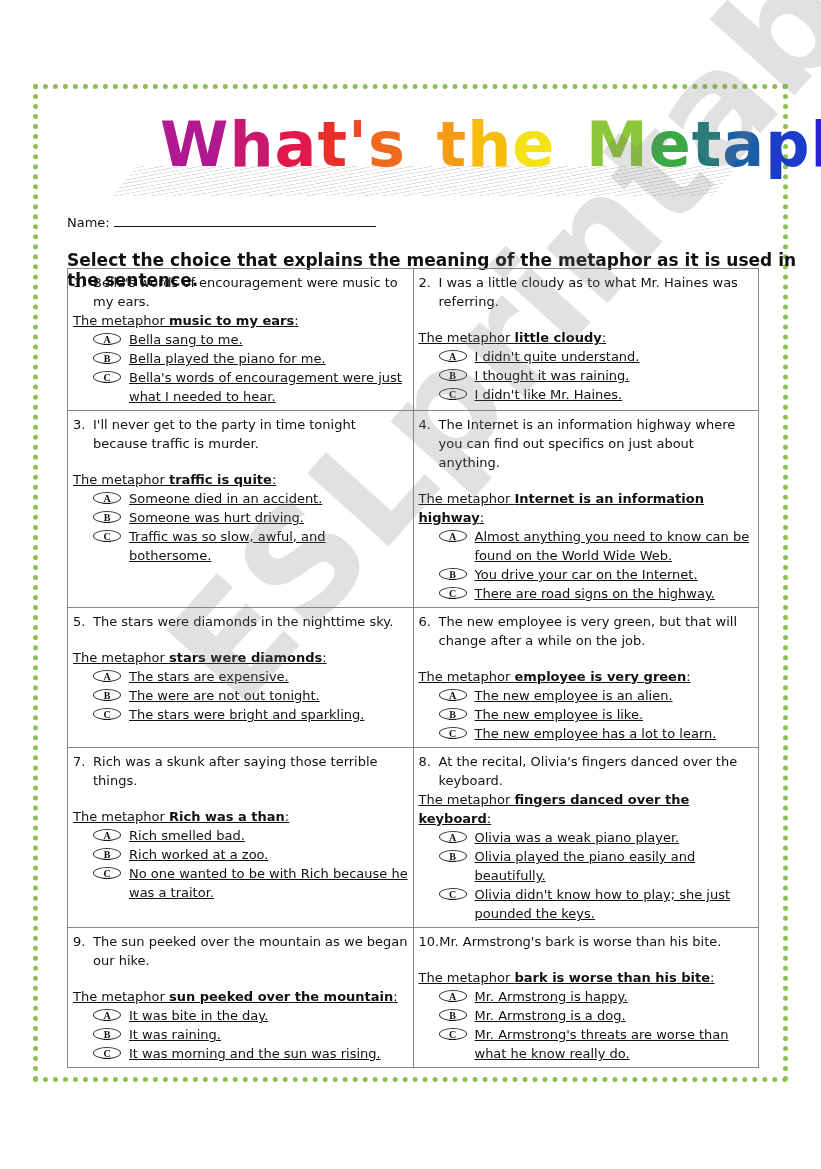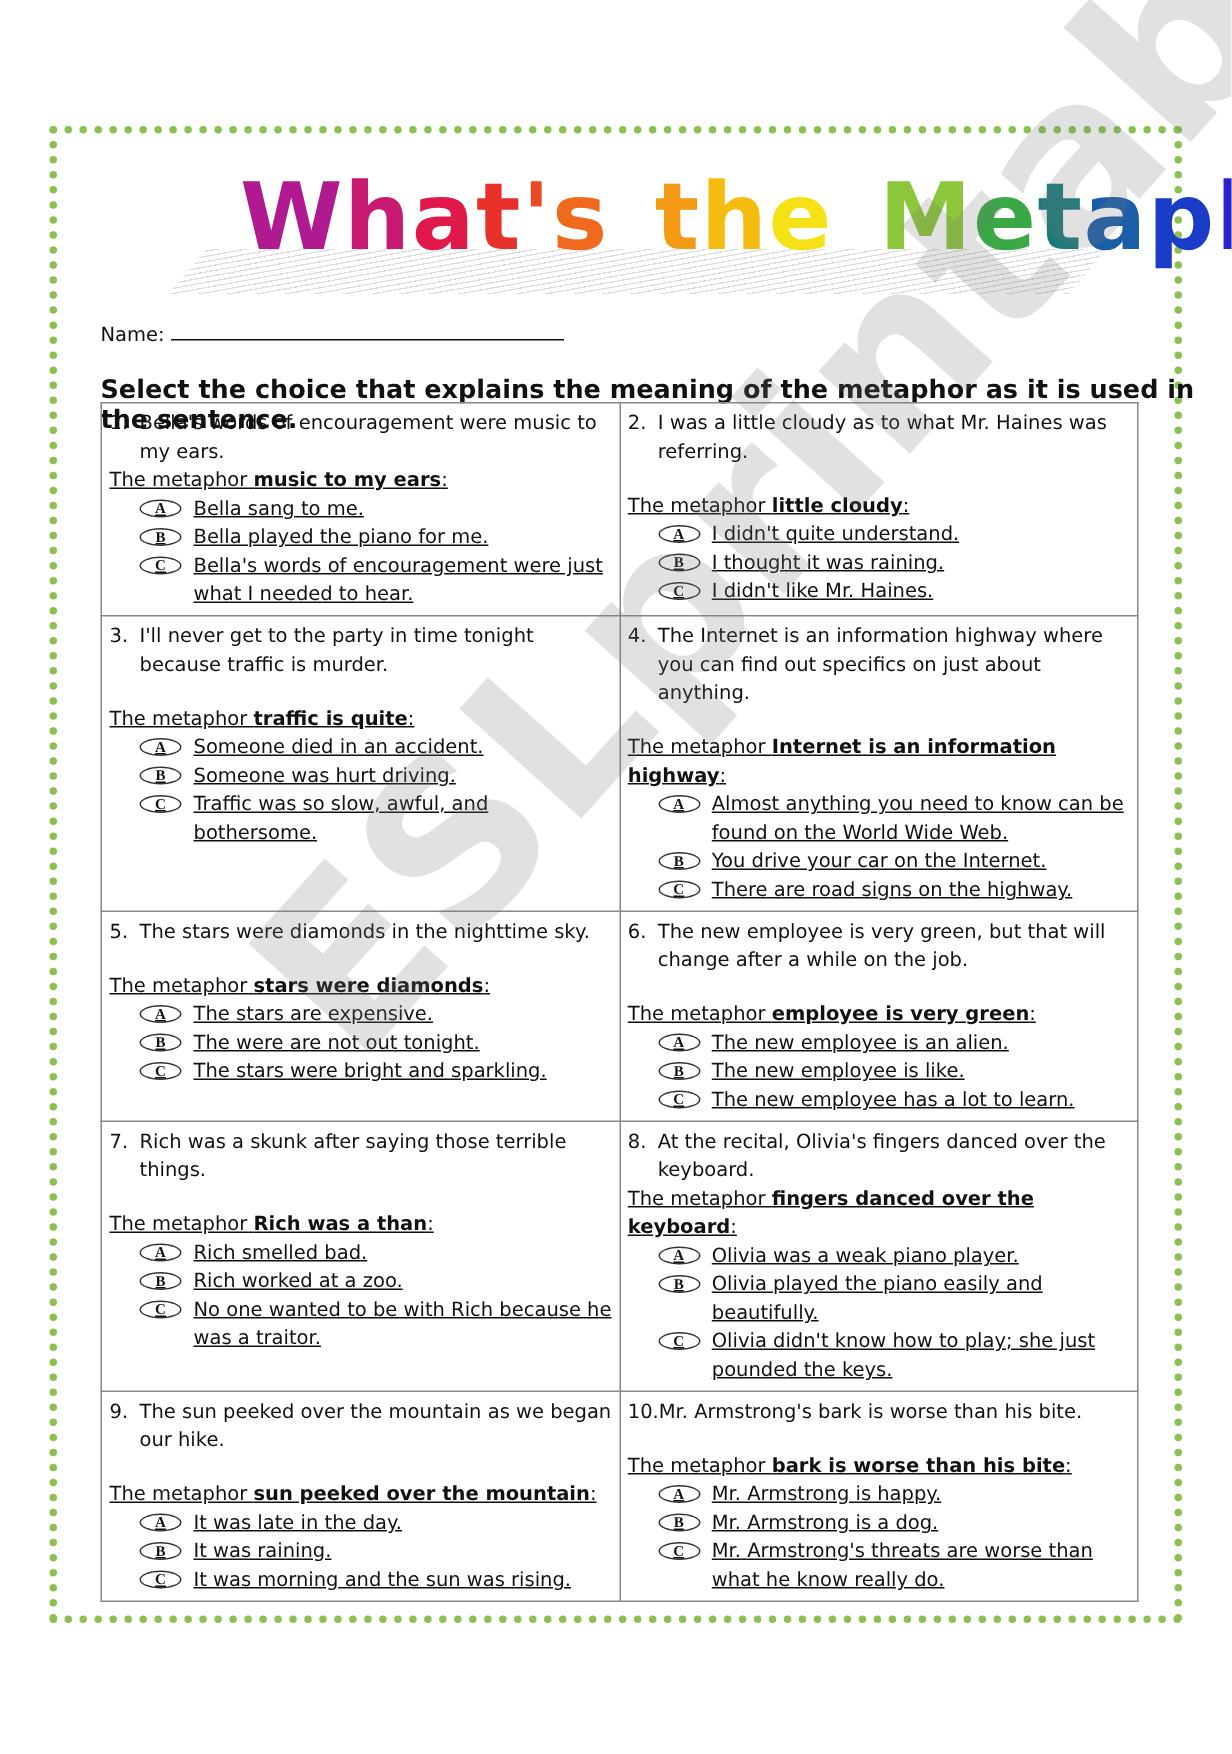--- a/index.html
+++ b/index.html
@@ -222,21 +222,21 @@
       <tr style="height: 140px;">
         <td>
           <div class="stem">
             <span class="num">9.</span>
             <span class="stem-text">The sun peeked over the mountain as we began our hike.</span>
           </div>
           <div class="gap"></div>
           <div class="metaphor-line"><span>The metaphor </span><b>sun peeked over the mountain</b>:</div>
           <div class="opt">
             <span class="bubble">A</span>
-            <span class="opt-text">It was late in the day.</span>
+            <span class="opt-text">It was bite in the day.</span>
           </div>
           <div class="opt">
             <span class="bubble">B</span>
             <span class="opt-text">It was raining.</span>
           </div>
           <div class="opt">
             <span class="bubble">C</span>
             <span class="opt-text">It was morning and the sun was rising.</span>
           </div>
         </td>

